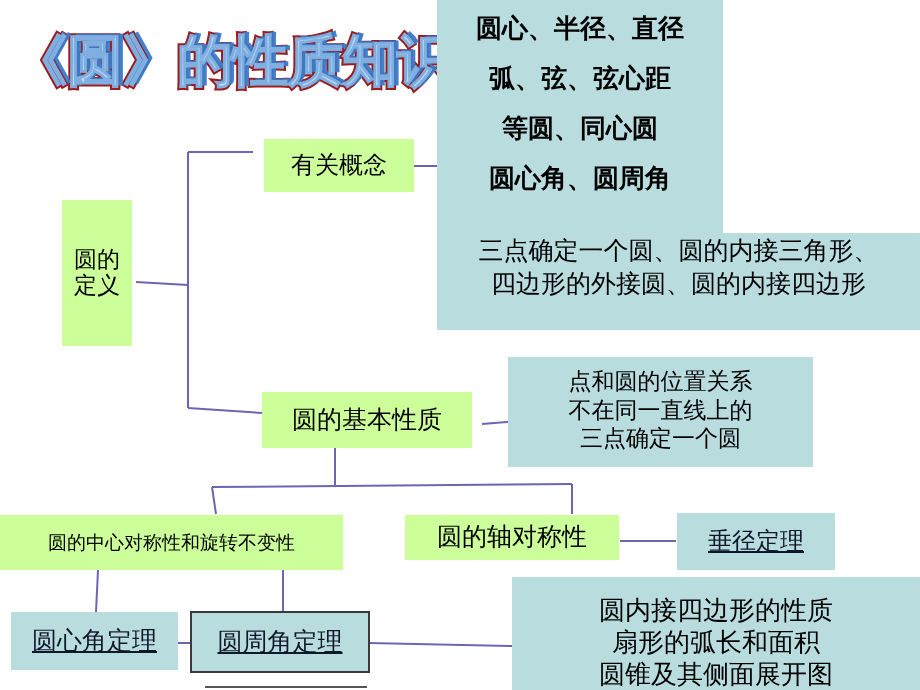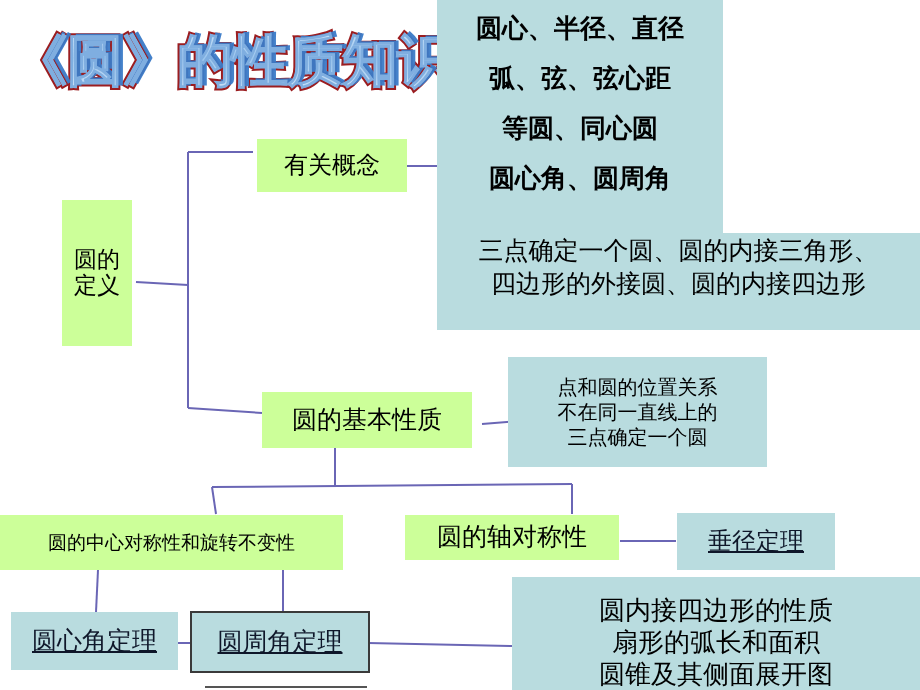--- a/index.html
+++ b/index.html
@@ -136,29 +136,29 @@
   <div class="node blue" style="left:437px; top:233px; width:483px; height:97px; font-size:25px; justify-content:flex-start; padding-top:4px;">
     <span class="line">三点确定一个圆、圆的内接三角形、</span>
     <span class="line" style="margin-top:4px;">四边形的外接圆、圆的内接四边形</span>
   </div>
 
   <div class="node green" style="left:62px; top:200px; width:70px; height:146px; font-size:23px;">
     <span class="line">圆的</span>
     <span class="line">定义</span>
   </div>
 
-  <div class="node green" style="left:257px; top:139px; width:150px; height:53px; font-size:24px;">
+  <div class="node green" style="left:264px; top:139px; width:150px; height:53px; font-size:24px;">
     <span class="line">有关概念</span>
   </div>
 
   <div class="node green" style="left:262px; top:392px; width:210px; height:56px; font-size:25px;">
     <span class="line">圆的基本性质</span>
   </div>
 
-  <div class="node blue" style="left:508px; top:357px; width:259px; height:110px; font-size:20px;">
+  <div class="node blue" style="left:508px; top:357px; width:305px; height:110px; font-size:23px;font-family:Liberation Mono, monospace;">
     <span class="line">点和圆的位置关系</span>
     <span class="line" style="margin-top:2px;">不在同一直线上的</span>
     <span class="line" style="margin-top:2px;">三点确定一个圆</span>
   </div>
 
   <div class="node green" style="left:0px; top:515px; width:343px; height:55px; font-size:19px;">
     <span class="line">圆的中心对称性和旋转不变性</span>
   </div>
 
   <div class="node green" style="left:405px; top:515px; width:214px; height:45px; font-size:25px;">

